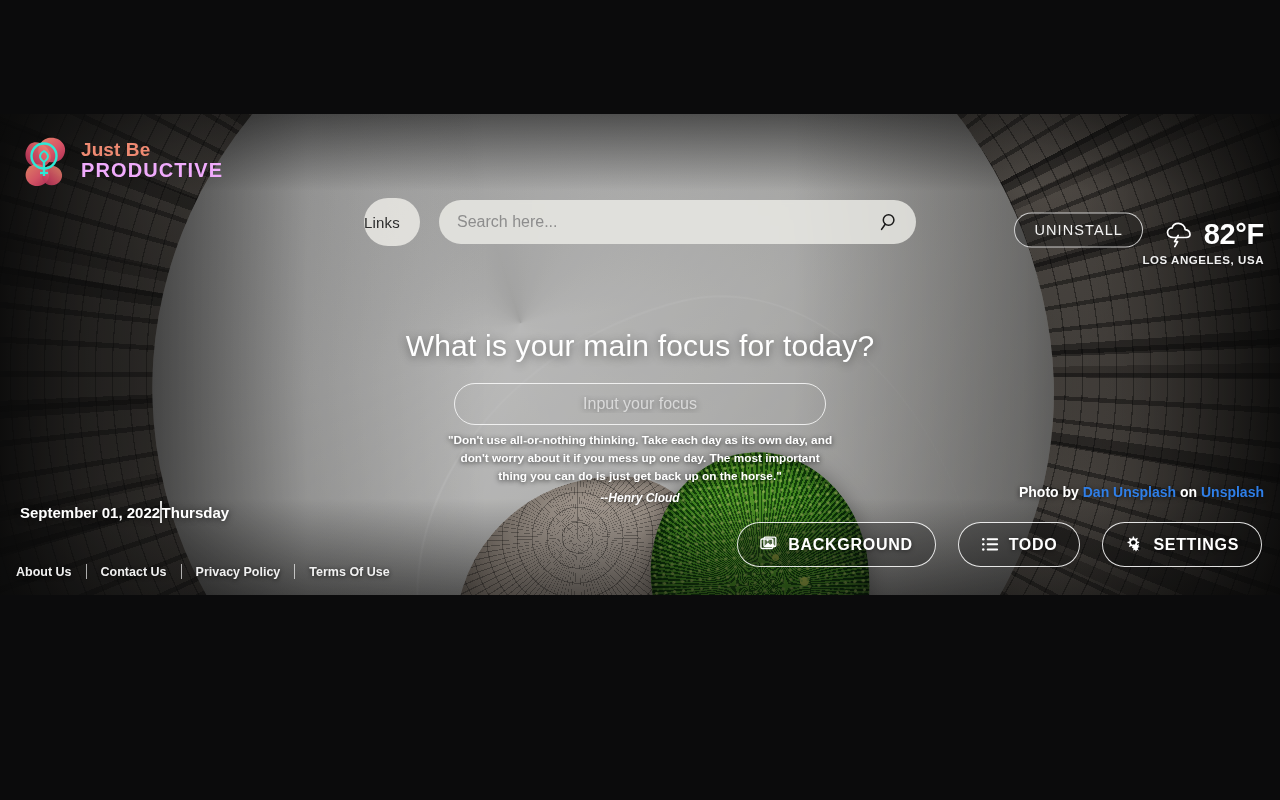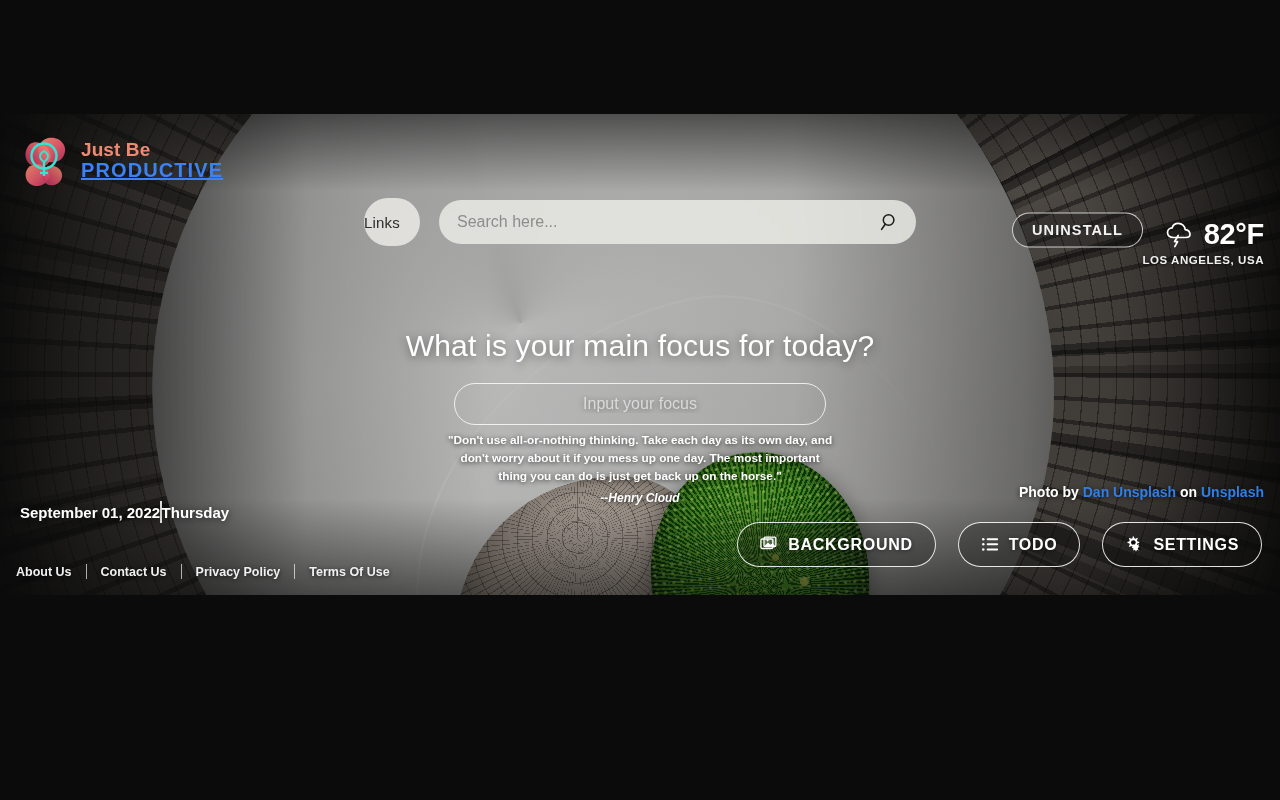--- a/index.html
+++ b/index.html
@@ -226,21 +226,21 @@
   .searchbar input::placeholder { color:#8d8d8d; }
   .search-icon { width:20px; height:20px; flex:none; }
 
   .uninstall-btn {
     position:absolute; right:137px; top:116px;
     transform:translateY(-50%);
     padding:8px 19px 9px;
     border:1.3px solid rgba(230,230,230,.85);
     border-radius:20px;
     background:rgba(20,20,20,.35);
-    color:#f2f2f2; font-size:14.5px; letter-spacing:1.1px; font-weight:700;
+    color:#f2f2f2; font-size:14.5px; letter-spacing:1.1px; font-weight:400;
     cursor:pointer; white-space:nowrap;
   }
 
   .weather { position:absolute; right:16px; top:104px; text-align:right; }
   .weather-row { display:flex; align-items:center; justify-content:flex-end; gap:9px; }
   .weather-icon { width:30px; height:26px; flex:none; }
   .weather-temp {
     font-size:29px; font-weight:700; color:#fff; letter-spacing:-.3px;
     text-shadow:0 1px 3px rgba(0,0,0,.5);
   }
@@ -376,21 +376,21 @@
             <path d="M10 36 C4 44 10 55 20 54 C30 53 34 43 29 37 C24 31 15 31 10 36 Z" fill="url(#sw1)" opacity=".92"></path>
             <path d="M30 34 C40 32 47 40 43 48 C39 55 28 55 25 48 C22 42 25 36 30 34 Z" fill="url(#sw2)" opacity=".85"></path>
             <circle cx="26" cy="24" r="12.5" fill="none" stroke="#2ee8d5" stroke-width="2.4"></circle>
             <path d="M26 19 C21.5 21.5 20 26 26 30 C32 26 30.5 21.5 26 19 Z" fill="none" stroke="#2ee8d5" stroke-width="2"></path>
             <path d="M26 30 L26 44" stroke="#2ee8d5" stroke-width="2.4" fill="none"></path>
             <path d="M22 41 L30 41" stroke="#2ee8d5" stroke-width="2.2" fill="none"></path>
           </svg>
         </div>
         <div class="brand-text">
           <div class="brand-line1" style="color: rgb(239, 138, 114);">Just Be</div>
-          <div class="brand-line2" style="color: #3b82f6; text-decoration: underline;">PRODUCTIVE</div>
+          <div class="brand-line2" style="color: #f0abfc;">PRODUCTIVE</div>
         </div>
       </div>
 
       <div class="links-btn">
         <span>Links</span>
       </div>
 
       <div class="searchbar">
         <input type="text" placeholder="Search here..." style="">
         <span class="search-icon">

